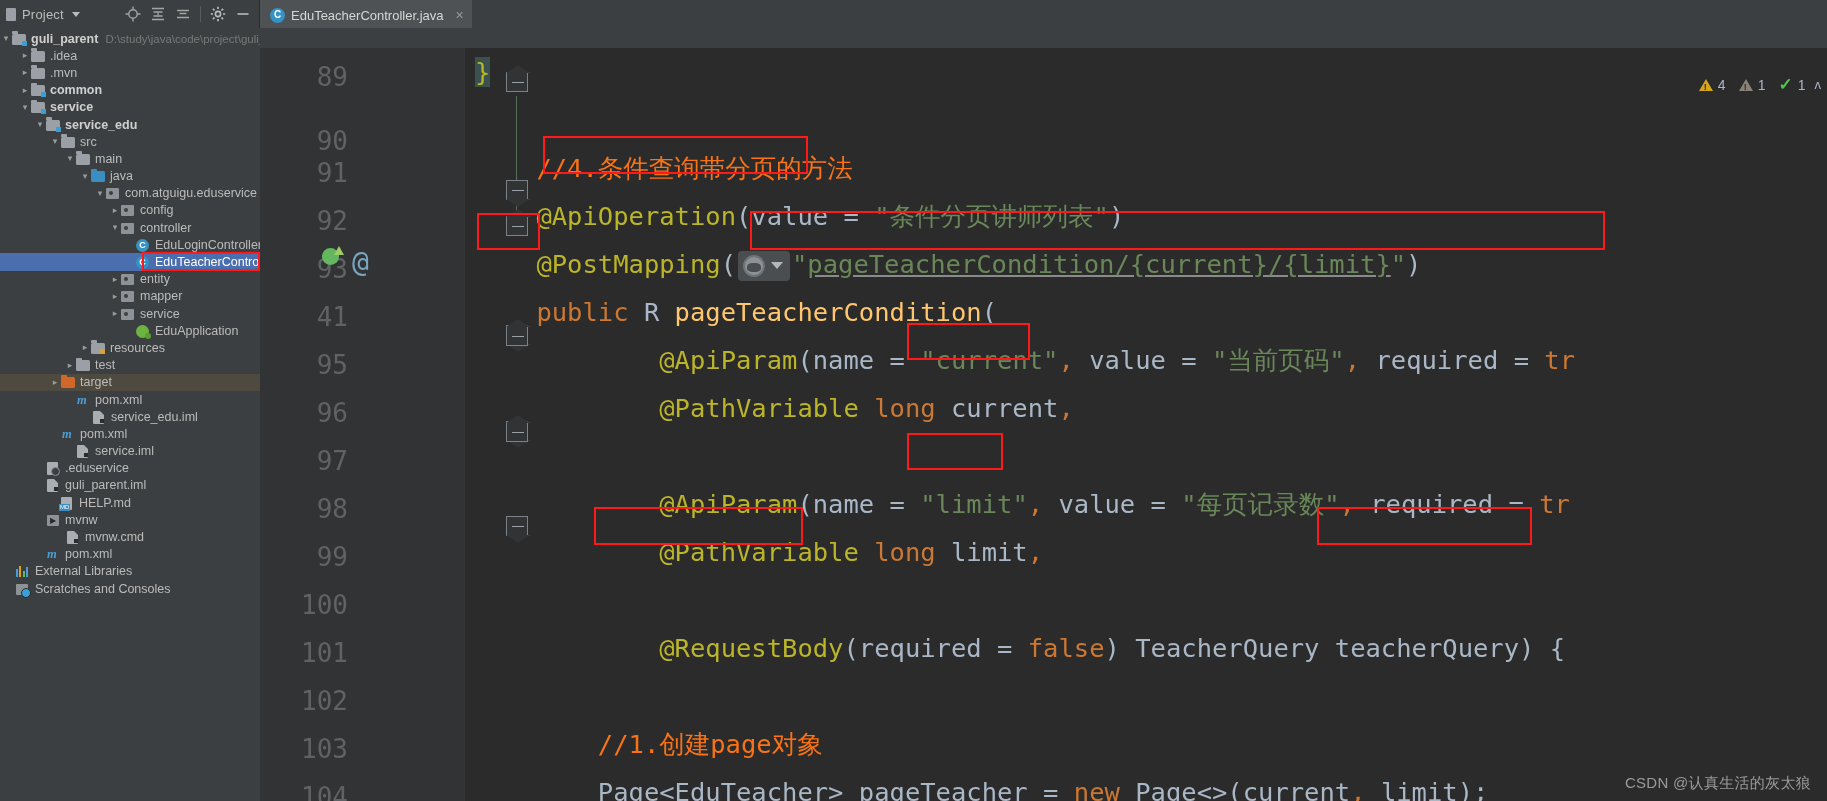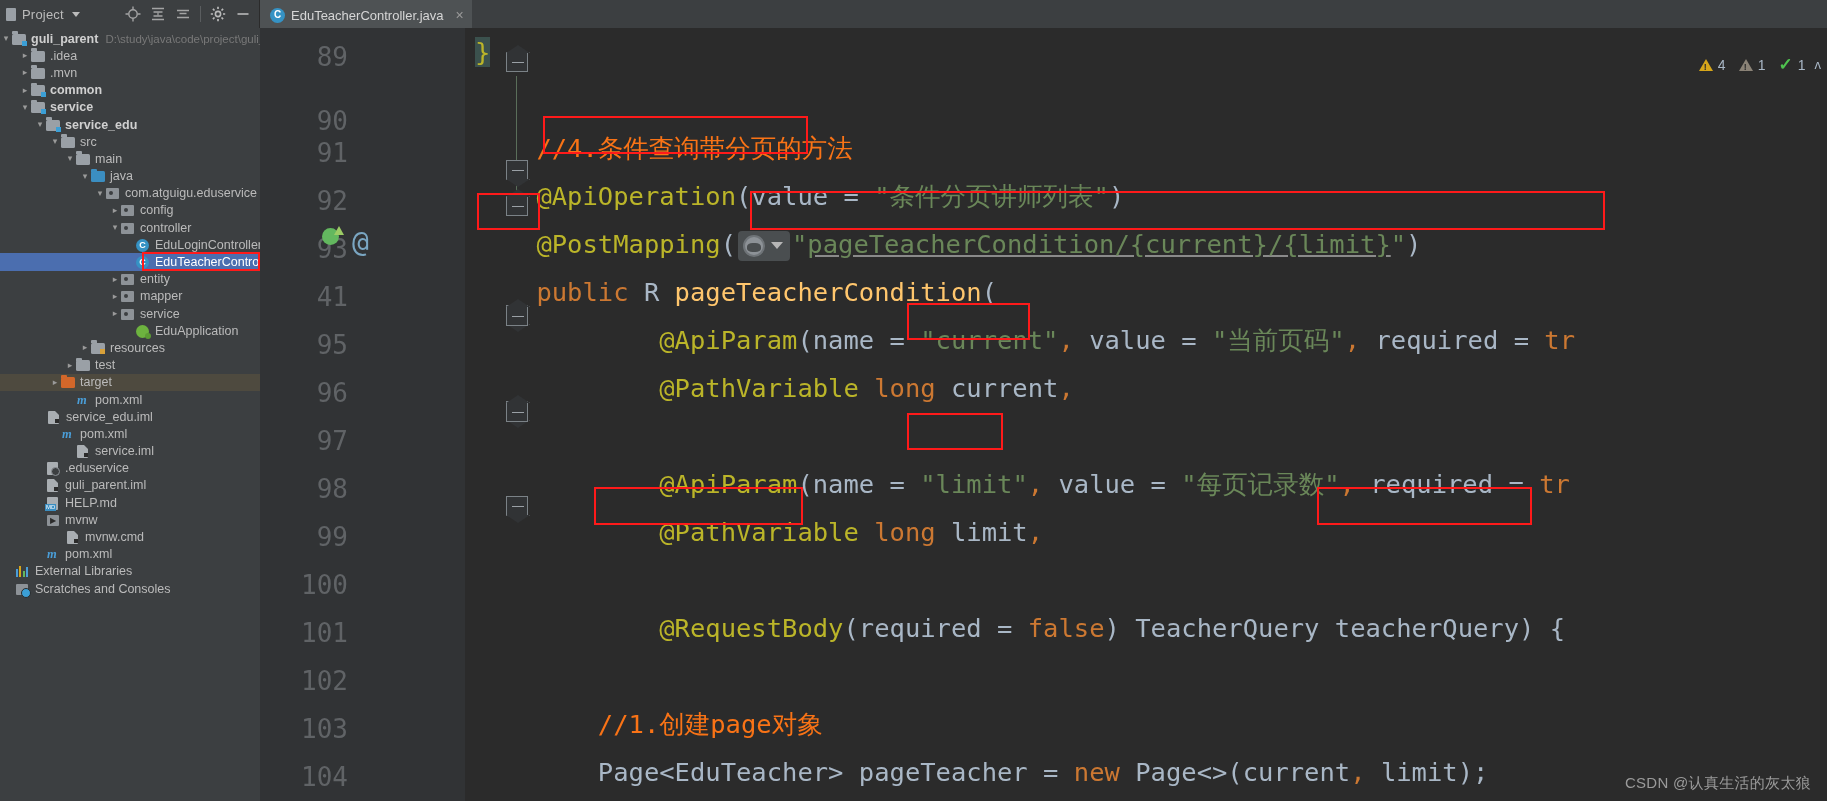--- a/index.html
+++ b/index.html
@@ -94,21 +94,21 @@
   .md-ic:after { content:"MD"; position:absolute; bottom:-1px; left:-2px; font-size:6px; background:#3b8ec1; color:#fff; padding:0 1px; line-height:7px; }
   .sh-ic { width:12px; height:11px; background:#8d9297; position:absolute; top:2px; left:1px; border-radius:1px; color:#2b2b2b; font-size:8px; text-align:center; line-height:11px; }
   .ext-ic { position:absolute; top:2px; left:0px; width:13px; height:11px; display:flex; gap:1.4px; align-items:flex-end; }
   .ext-ic i { width:2px; display:block; }
   .scr-ic { width:12px; height:11px; background:#8d9297; position:absolute; top:2px; left:0; border-radius:1px; }
   .scr-ic:after { content:""; position:absolute; right:-3px; bottom:-3px; width:8px; height:8px; border-radius:50%; background:#3b9fd6; border:1px solid #2b2b2b; }
   .git-ic { width:11px; height:13px; background:#a9aeb2; position:absolute; top:1px; left:1px; border-radius:1px; }
   .git-ic:after{ content:""; position:absolute; right:-2px; bottom:-1px; width:7px; height:7px; border-radius:50%; border:1.5px solid #8d9297; background:#3c3f41; }
 
   
-  .editor { flex: 1; background: #2b2b2b; position: relative; overflow: hidden; min-width: 0; }
+  .editor { flex: 1; background: #2b2b2b; position: relative; overflow: hidden; min-width: 0; margin-top: 20px; }
   .gutter {
     position: absolute; left: 0; top: 0; bottom: 0; width: 205px;
     background: #313335;
   }
   .gutter-line {
     position: absolute; right: 117px; color: #606366;
     font-family: "DejaVu Sans Mono", monospace; font-size: 26px; text-align: right;
     width: 90px;
   }
   .fold-col { position: absolute; left: 120px; top: 0; bottom: 0; width: 40px; }
@@ -391,21 +391,21 @@
           </span>
           <span class="nm">target</span>
         </div>
         <div class="row" style="padding-left:64px">
           <span class="arrow"></span>
           <span class="ico">
             <span class="m-ic">m</span>
           </span>
           <span class="nm">pom.xml</span>
         </div>
-        <div class="row" style="padding-left:35px">
+        <div class="row" style="padding-left:80px">
           <span class="arrow"></span>
           <span class="ico">
             <span class="file-ic"></span>
           </span>
           <span class="nm">service_edu.iml</span>
         </div>
         <div class="row" style="padding-left:49px">
           <span class="arrow"></span>
           <span class="ico">
             <span class="m-ic">m</span>
@@ -426,21 +426,21 @@
           </span>
           <span class="nm">.eduservice</span>
         </div>
         <div class="row" style="padding-left:34px">
           <span class="arrow"></span>
           <span class="ico">
             <span class="file-ic"></span>
           </span>
           <span class="nm">guli_parent.iml</span>
         </div>
-        <div class="row" style="padding-left:34px">
+        <div class="row" style="padding-left:48px">
           <span class="arrow"></span>
           <span class="ico">
             <span class="md-ic"></span>
           </span>
           <span class="nm">HELP.md</span>
         </div>
         <div class="row" style="padding-left:34px">
           <span class="arrow"></span>
           <span class="ico">
             <span class="sh-ic">▶</span>

